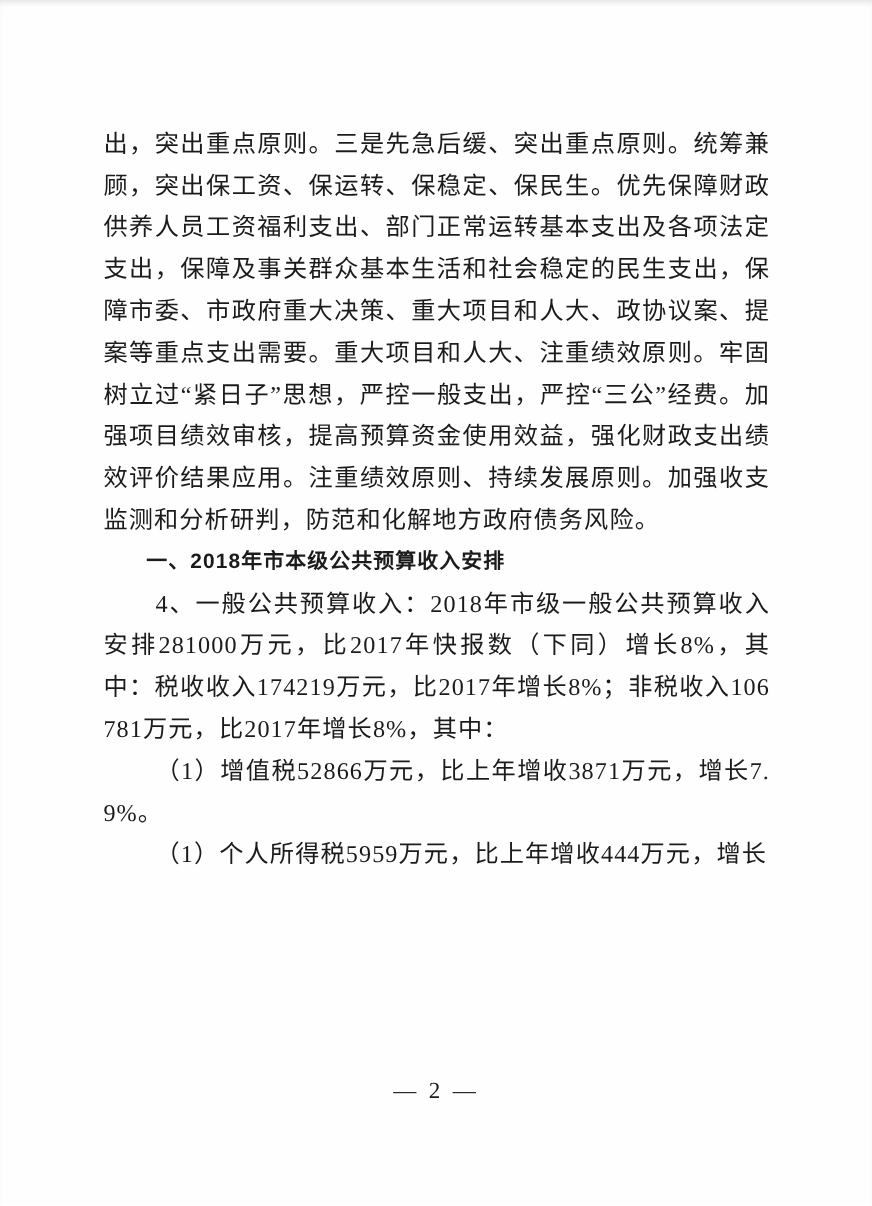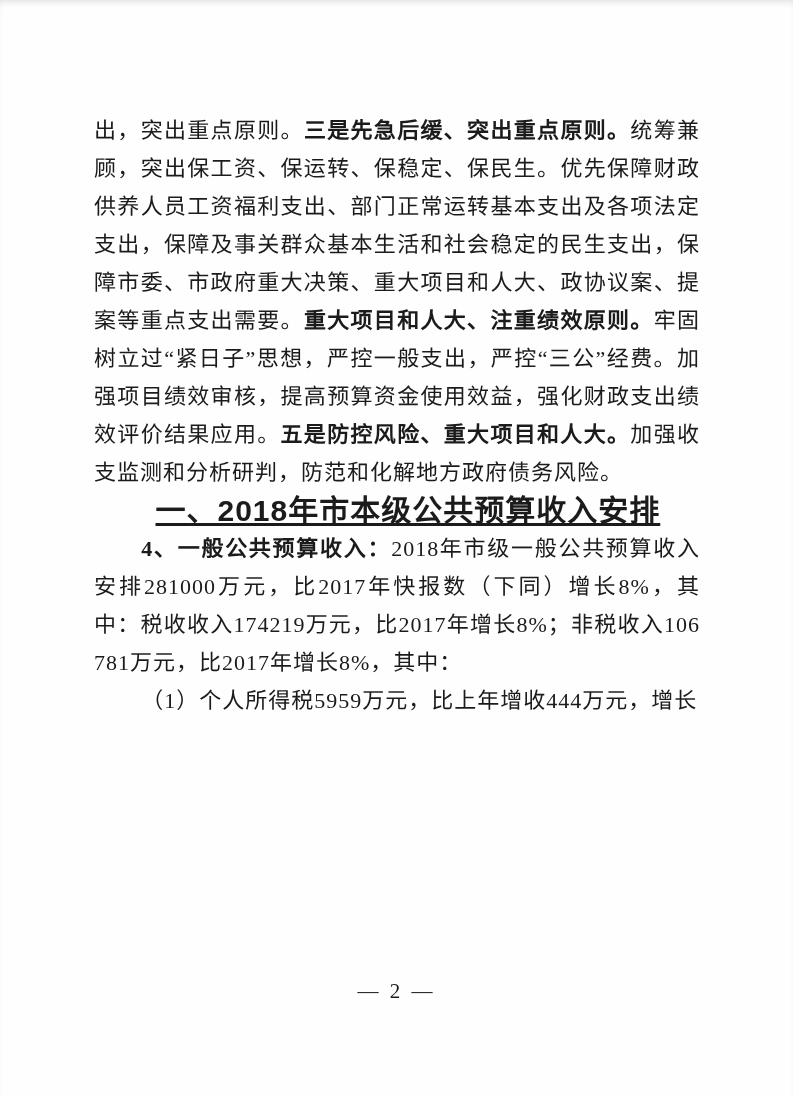--- a/index.html
+++ b/index.html
@@ -30,61 +30,61 @@
     letter-spacing: 1px;
     text-align: justify;
     text-justify: inter-ideograph;
     text-indent: 2.15em;
     word-break: break-all;
   }
   p.body.no-indent {
     text-indent: 0;
   }
   p.body b {
-    font-weight: 700;
+    font-weight: 400;
   }
   h2.heading {
     margin: 0;
     font-family: "Liberation Sans", "DejaVu Sans", sans-serif;
-    font-size: 30px;
+    font-size: 19px;
     line-height: 38px;
     letter-spacing: 1px;
     font-weight: 700;
     text-indent: 2.05em;
-    text-decoration: underline;
   }
   .footer {
     position: absolute;
     top: 979px;
     left: 0;
     width: 100%;
     text-align: center;
     font-family: "Liberation Serif", "DejaVu Serif", serif;
     font-size: 21px;
     letter-spacing: 3px;
     color: #1b1b1b;
   }
 </style>
 </head>
 <body>
 
 <div class="page">
   <div class="content">
 
     <p class="body no-indent">
-      <span>出，突出重点原则。</span><b>三是先急后缓、突出重点原则。</b><span>统筹兼顾，突出保工资、保运转、保稳定、保民生。优先保障财政供养人员工资福利支出、部门正常运转基本支出及各项法定支出，保障及事关群众基本生活和社会稳定的民生支出，保障市委、市政府重大决策、重大项目和人大、政协议案、提案等重点支出需要。</span><b>重大项目和人大、注重绩效原则。</b><span>牢固树立过“紧日子”思想，严控一般支出，严控“三公”经费。加强项目绩效审核，提高预算资金使用效益，强化财政支出绩效评价结果应用。</span><b>五是防控风险、重大项目和人大。</b><span>加强收支监测和分析研判，防范和化解地方政府债务风险。</span>
+      <span>出，突出重点原则。</span><b>三是先急后缓、突出重点原则。</b><span>统筹兼顾，突出保工资、保运转、保稳定、保民生。优先保障财政供养人员工资福利支出、部门正常运转基本支出及各项法定支出，保障及事关群众基本生活和社会稳定的民生支出，保障市委、市政府重大决策、重大项目和人大、政协议案、提案等重点支出需要。</span><b>重大项目和人大、注重绩效原则。</b><span>牢固树立过“紧日子”思想，严控一般支出，严控“三公”经费。加强项目绩效审核，提高预算资金使用效益，强化财政支出绩效评价结果应用。</span><b>注重绩效原则、持续发展原则。</b><span>加强收支监测和分析研判，防范和化解地方政府债务风险。</span>
     </p>
 
     <h2 class="heading">一、2018年市本级公共预算收入安排</h2>
 
 
     <p class="body">
       <b>4、一般公共预算收入：</b><span>2018年市级一般公共预算收入安排281000万元，比2017年快报数（下同）增长8%，其中：税收收入174219万元，比2017年增长8%；非税收入106781万元，比2017年增长8%，其中：</span>
     </p>
 
+    <p class="body">（1）增值税52866万元，比上年增收3871万元，增长7.9%。</p>
 
 
     <p class="body">（1）个人所得税5959万元，比上年增收444万元，增长</p>
 
   </div>
 
   <div class="footer">— 2 —</div>
 </div>
 
 </body></html>

